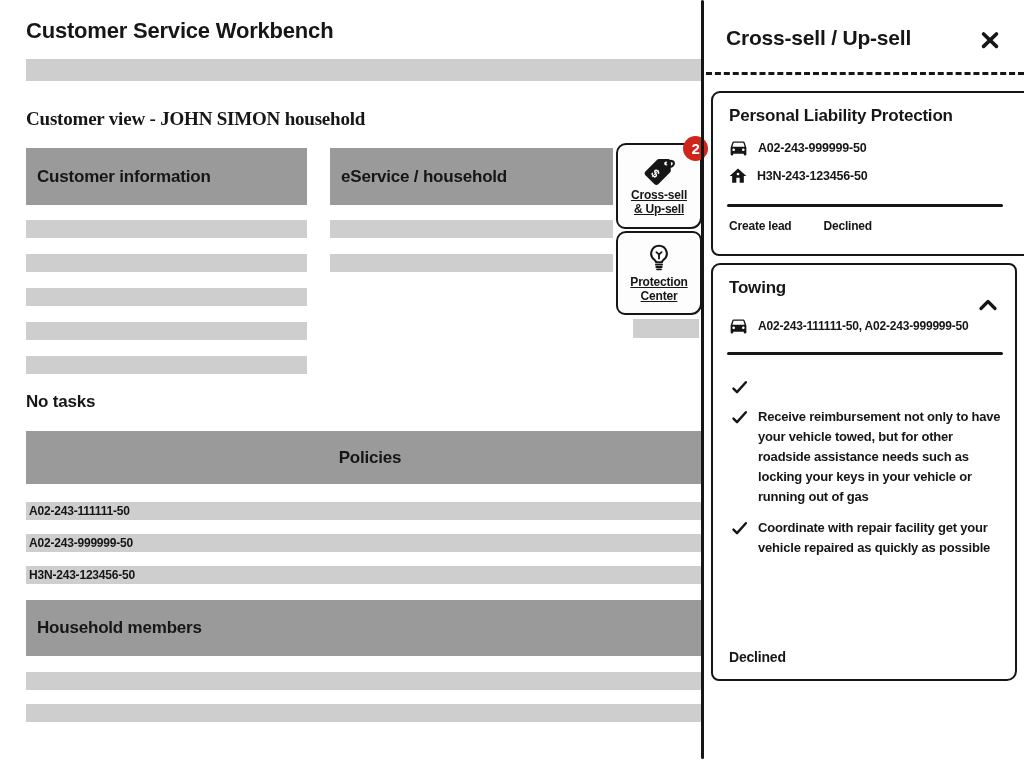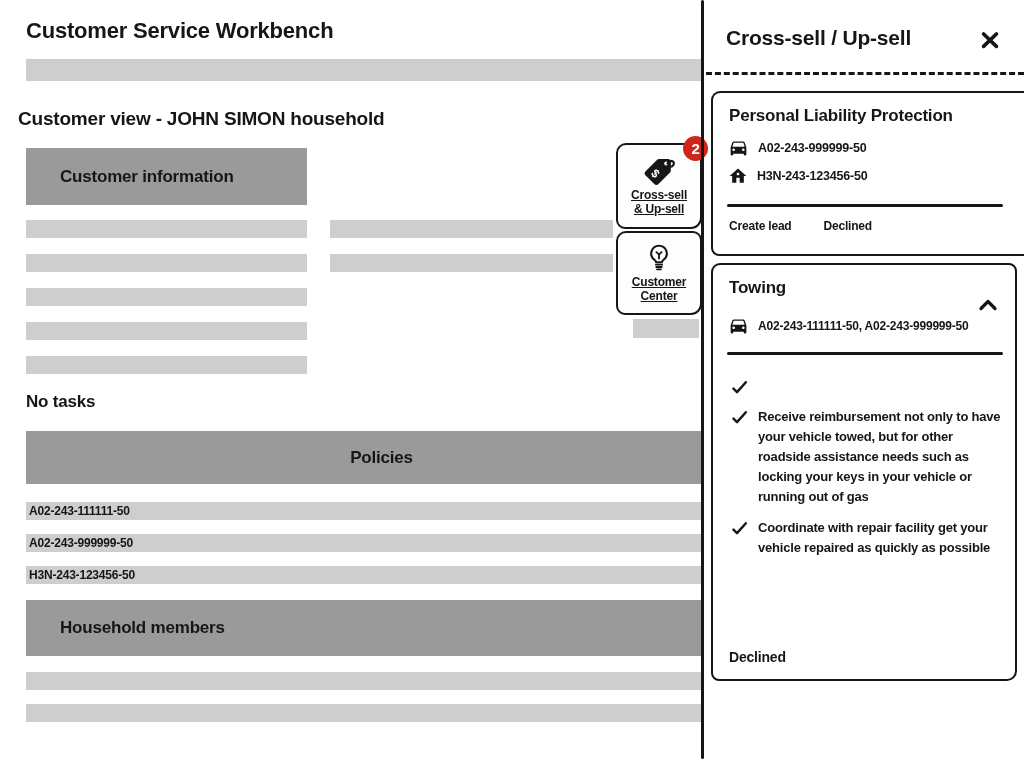--- a/index.html
+++ b/index.html
@@ -13,24 +13,24 @@
   body{background:#fff;}
   .screen{
     position:relative;width:1024px;height:768px;background:var(--paper);
     overflow:hidden;font-family:"Liberation Sans",sans-serif;
     font-weight:700;color:var(--ink);letter-spacing:-0.2px;
   }
   .abs{position:absolute;}
   
   .page-title{left:26px;top:18px;font-size:22px;}
   .toolbar-bar{left:26px;top:59px;width:677px;height:22px;background:var(--bar-gray);}
-  .view-heading{left:18px;top:108px;font-size:19px;}
+  .view-heading{left:26px;top:108px;font-size:19px;font-family:Liberation Serif, serif;}
   .section-header{
     background:var(--header-gray);display:flex;align-items:center;
-    padding-left:34px;font-size:17px;
+    padding-left:11px;font-size:17px;
   }
   .hdr-custinfo{left:26px;top:148px;width:281px;height:57px;}
   .hdr-eservice{left:330px;top:148px;width:283px;height:57px;}
   .ph-bar{background:var(--bar-gray);height:18px;}
   .no-tasks{left:26px;top:392px;font-size:17px;}
   .hdr-policies{left:26px;top:431px;width:677px;height:53px;justify-content:center;}
   .policy-row{
     left:26px;width:677px;height:18px;background:var(--bar-gray);
     font-size:12px;line-height:18px;padding-left:3px;
   }
@@ -82,20 +82,23 @@
 
 <div class="screen">
 
   <div class="abs page-title">Customer Service Workbench</div>
   <div class="abs toolbar-bar"></div>
   <div class="abs view-heading">Customer view - JOHN SIMON household</div>
 
   <div class="abs section-header hdr-custinfo">
     <span>Customer information</span>
   </div>
+  <div class="abs section-header hdr-eservice">
+    <span>eService / household</span>
+  </div>
 
   <div class="abs ph-bar" style="left:26px;top:220px;width:281px;"></div>
   <div class="abs ph-bar" style="left:26px;top:254px;width:281px;"></div>
   <div class="abs ph-bar" style="left:26px;top:288px;width:281px;"></div>
   <div class="abs ph-bar" style="left:26px;top:322px;width:281px;"></div>
   <div class="abs ph-bar" style="left:26px;top:356px;width:281px;"></div>
 
   <div class="abs ph-bar" style="left:330px;top:220px;width:283px;"></div>
   <div class="abs ph-bar" style="left:330px;top:254px;width:283px;"></div>
 
@@ -111,21 +114,21 @@
     <span class="lbl">Cross-sell</span>
     <span class="lbl">&amp; Up-sell</span>
   </div>
 
   <div class="abs tool-btn btn-knowledge">
     <svg width="30" height="32" viewBox="0 0 24 26">
       <path d="M12 2.2a6.3 6.3 0 0 0-3.7 11.4c.7.55 1.2 1.3 1.4 2.1h4.6c.2-.8.7-1.55 1.4-2.1A6.3 6.3 0 0 0 12 2.2z" fill="none" stroke="var(--ink)" stroke-width="1.7"></path>
       <path d="M12 9.4v3.2M9.9 7.4 12 9.4l2.1-2" fill="none" stroke="var(--ink)" stroke-width="1.5" stroke-linecap="round"></path>
       <path d="M9.5 17.6h5M9.8 19.5h4.4M10.4 21.4h3.2" stroke="var(--ink)" stroke-width="1.5" stroke-linecap="round"></path>
     </svg>
-    <span class="lbl">Customer</span>
+    <span class="lbl">Protection</span>
     <span class="lbl">Center</span>
   </div>
 
   <div class="abs small-bar"></div>
 
   <div class="abs no-tasks">No tasks</div>
 
   <div class="abs section-header hdr-policies">
     <span>Policies</span>
   </div>

